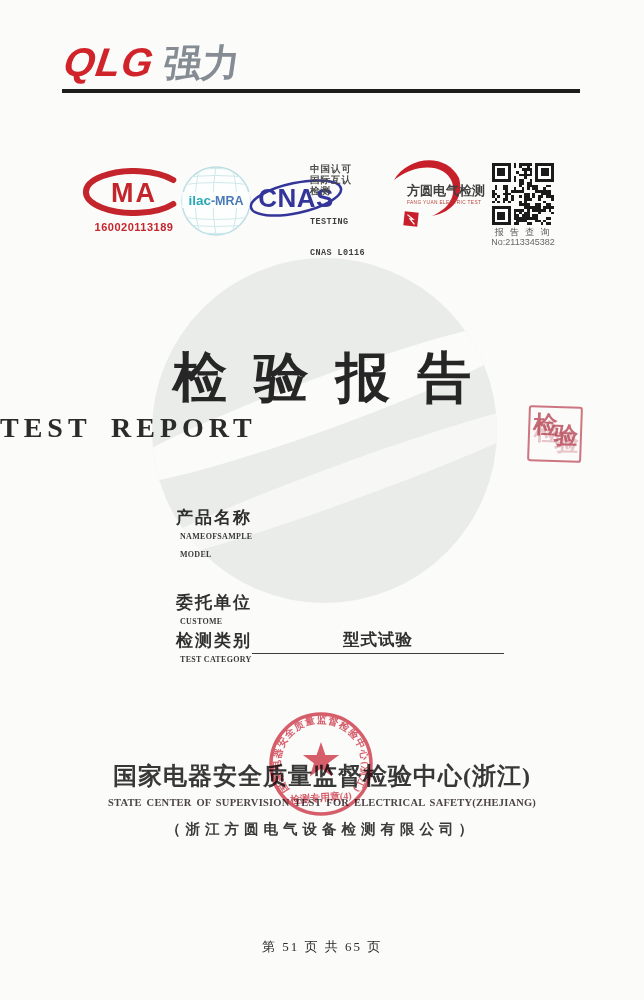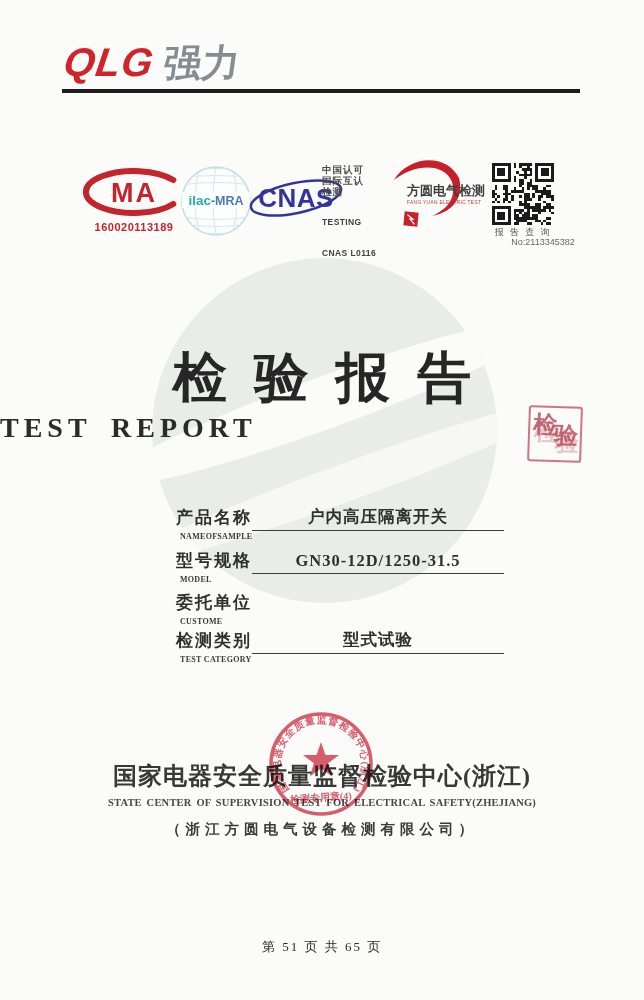--- a/index.html
+++ b/index.html
@@ -10,26 +10,26 @@
   .brand{position:absolute;left:64px;top:38px;transform:skewX(-8deg);white-space:nowrap;z-index:2;}
   .brand .qlg{font-family:"Liberation Sans",sans-serif;font-weight:900;font-style:italic;font-size:40px;color:#d1232a;letter-spacing:1px;}
   .brand .qiangli{font-family:"Liberation Sans",sans-serif;font-weight:900;font-size:38px;color:#858c93;margin-left:10px;}
   .rule{position:absolute;left:62px;top:89px;width:518px;height:4px;background:#1d1d1d;z-index:2;}
 
   
   .cma{position:absolute;left:82px;top:168px;width:104px;z-index:2;}
   .cma-number{position:absolute;left:78px;top:221px;width:112px;text-align:center;font-family:"Liberation Sans",sans-serif;font-weight:700;font-size:11px;color:#c4242b;letter-spacing:.5px;z-index:2;}
   .ilac{position:absolute;left:180px;top:162px;z-index:2;}
   .cnas{position:absolute;left:248px;top:172px;z-index:2;}
-  .cnas-text{position:absolute;left:322px;top:164px;z-index:2;color:#4a4a4a;font-weight:700;font-size:9.5px;line-height:11px;letter-spacing:1px;font-family:Liberation Sans, sans-serif;}
+  .cnas-text{position:absolute;left:310px;top:164px;z-index:2;color:#4a4a4a;font-weight:700;font-size:9.5px;line-height:11px;letter-spacing:1px;font-family:Liberation Mono, monospace;}
   .cnas-text .en{font-size:8.5px;letter-spacing:.4px;color:#3f3f3f;margin-top:20px;}
   .fangyuan{position:absolute;left:380px;top:152px;z-index:2;}
   .qr-wrap{position:absolute;left:492px;top:163px;z-index:2;}
   .qr-caption{position:absolute;left:486px;top:226px;width:74px;text-align:center;font-size:9px;color:#555;letter-spacing:2px;z-index:2;}
-  .qr-number{position:absolute;left:506px;top:237px;width:74px;text-align:center;font-family:"Liberation Sans",sans-serif;font-size:9px;color:#666;z-index:2;}
+  .qr-number{position:absolute;left:486px;top:237px;width:74px;text-align:center;font-family:"Liberation Sans",sans-serif;font-size:9px;color:#666;z-index:2;}
 
   
   .watermark{position:absolute;left:152px;top:258px;width:345px;height:345px;border-radius:50%;background:#e9ece8;overflow:hidden;z-index:0;}
   .watermark::before{content:'';position:absolute;left:-60px;top:118px;width:470px;height:52px;background:#fbfbf9;border-radius:50%;transform:rotate(-20deg);}
   .watermark::after{content:'';position:absolute;left:-40px;top:205px;width:470px;height:38px;background:#fbfbf9;opacity:.75;border-radius:50%;transform:rotate(-20deg);}
 
   
   .title-cn{position:absolute;left:0;top:342px;width:644px;text-align:center;font-size:54px;font-weight:700;color:#262626;letter-spacing:7px;text-indent:7px;white-space:nowrap;z-index:1;}
   .title-en{position:absolute;left:0;top:404px;width:644px;text-align:left;font-size:28px;font-weight:700;color:#2b2b2b;letter-spacing:5px;word-spacing:8px;z-index:1;margin-top:8px;}
 
@@ -305,29 +305,24 @@
   <div class="title-en">TEST REPORT</div>
 
   <div class="jy-stamp">
     <span class="c1">检</span>
     <span class="c2">验</span>
   </div>
 
   <div class="field" style="top:506px">
     <div class="fline">
         <span class="flabel">产品名称</span>
-        <span class="fvalue">户内高压隔离开关</span>
       </div>
     <div class="fsub">NAMEOFSAMPLE</div>
   </div>
   <div class="field" style="top:549px">
-    <div class="fline">
-        <span class="flabel">型号规格</span>
-        <span class="fvalue">GN30-12D/1250-31.5</span>
-      </div>
     <div class="fsub">MODEL</div>
   </div>
   <div class="field" style="top:591px">
     <div class="fline">
         <span class="flabel">委托单位</span>
       </div>
     <div class="fsub">CUSTOME</div>
   </div>
   <div class="field" style="top:629px">
     <div class="fline">

